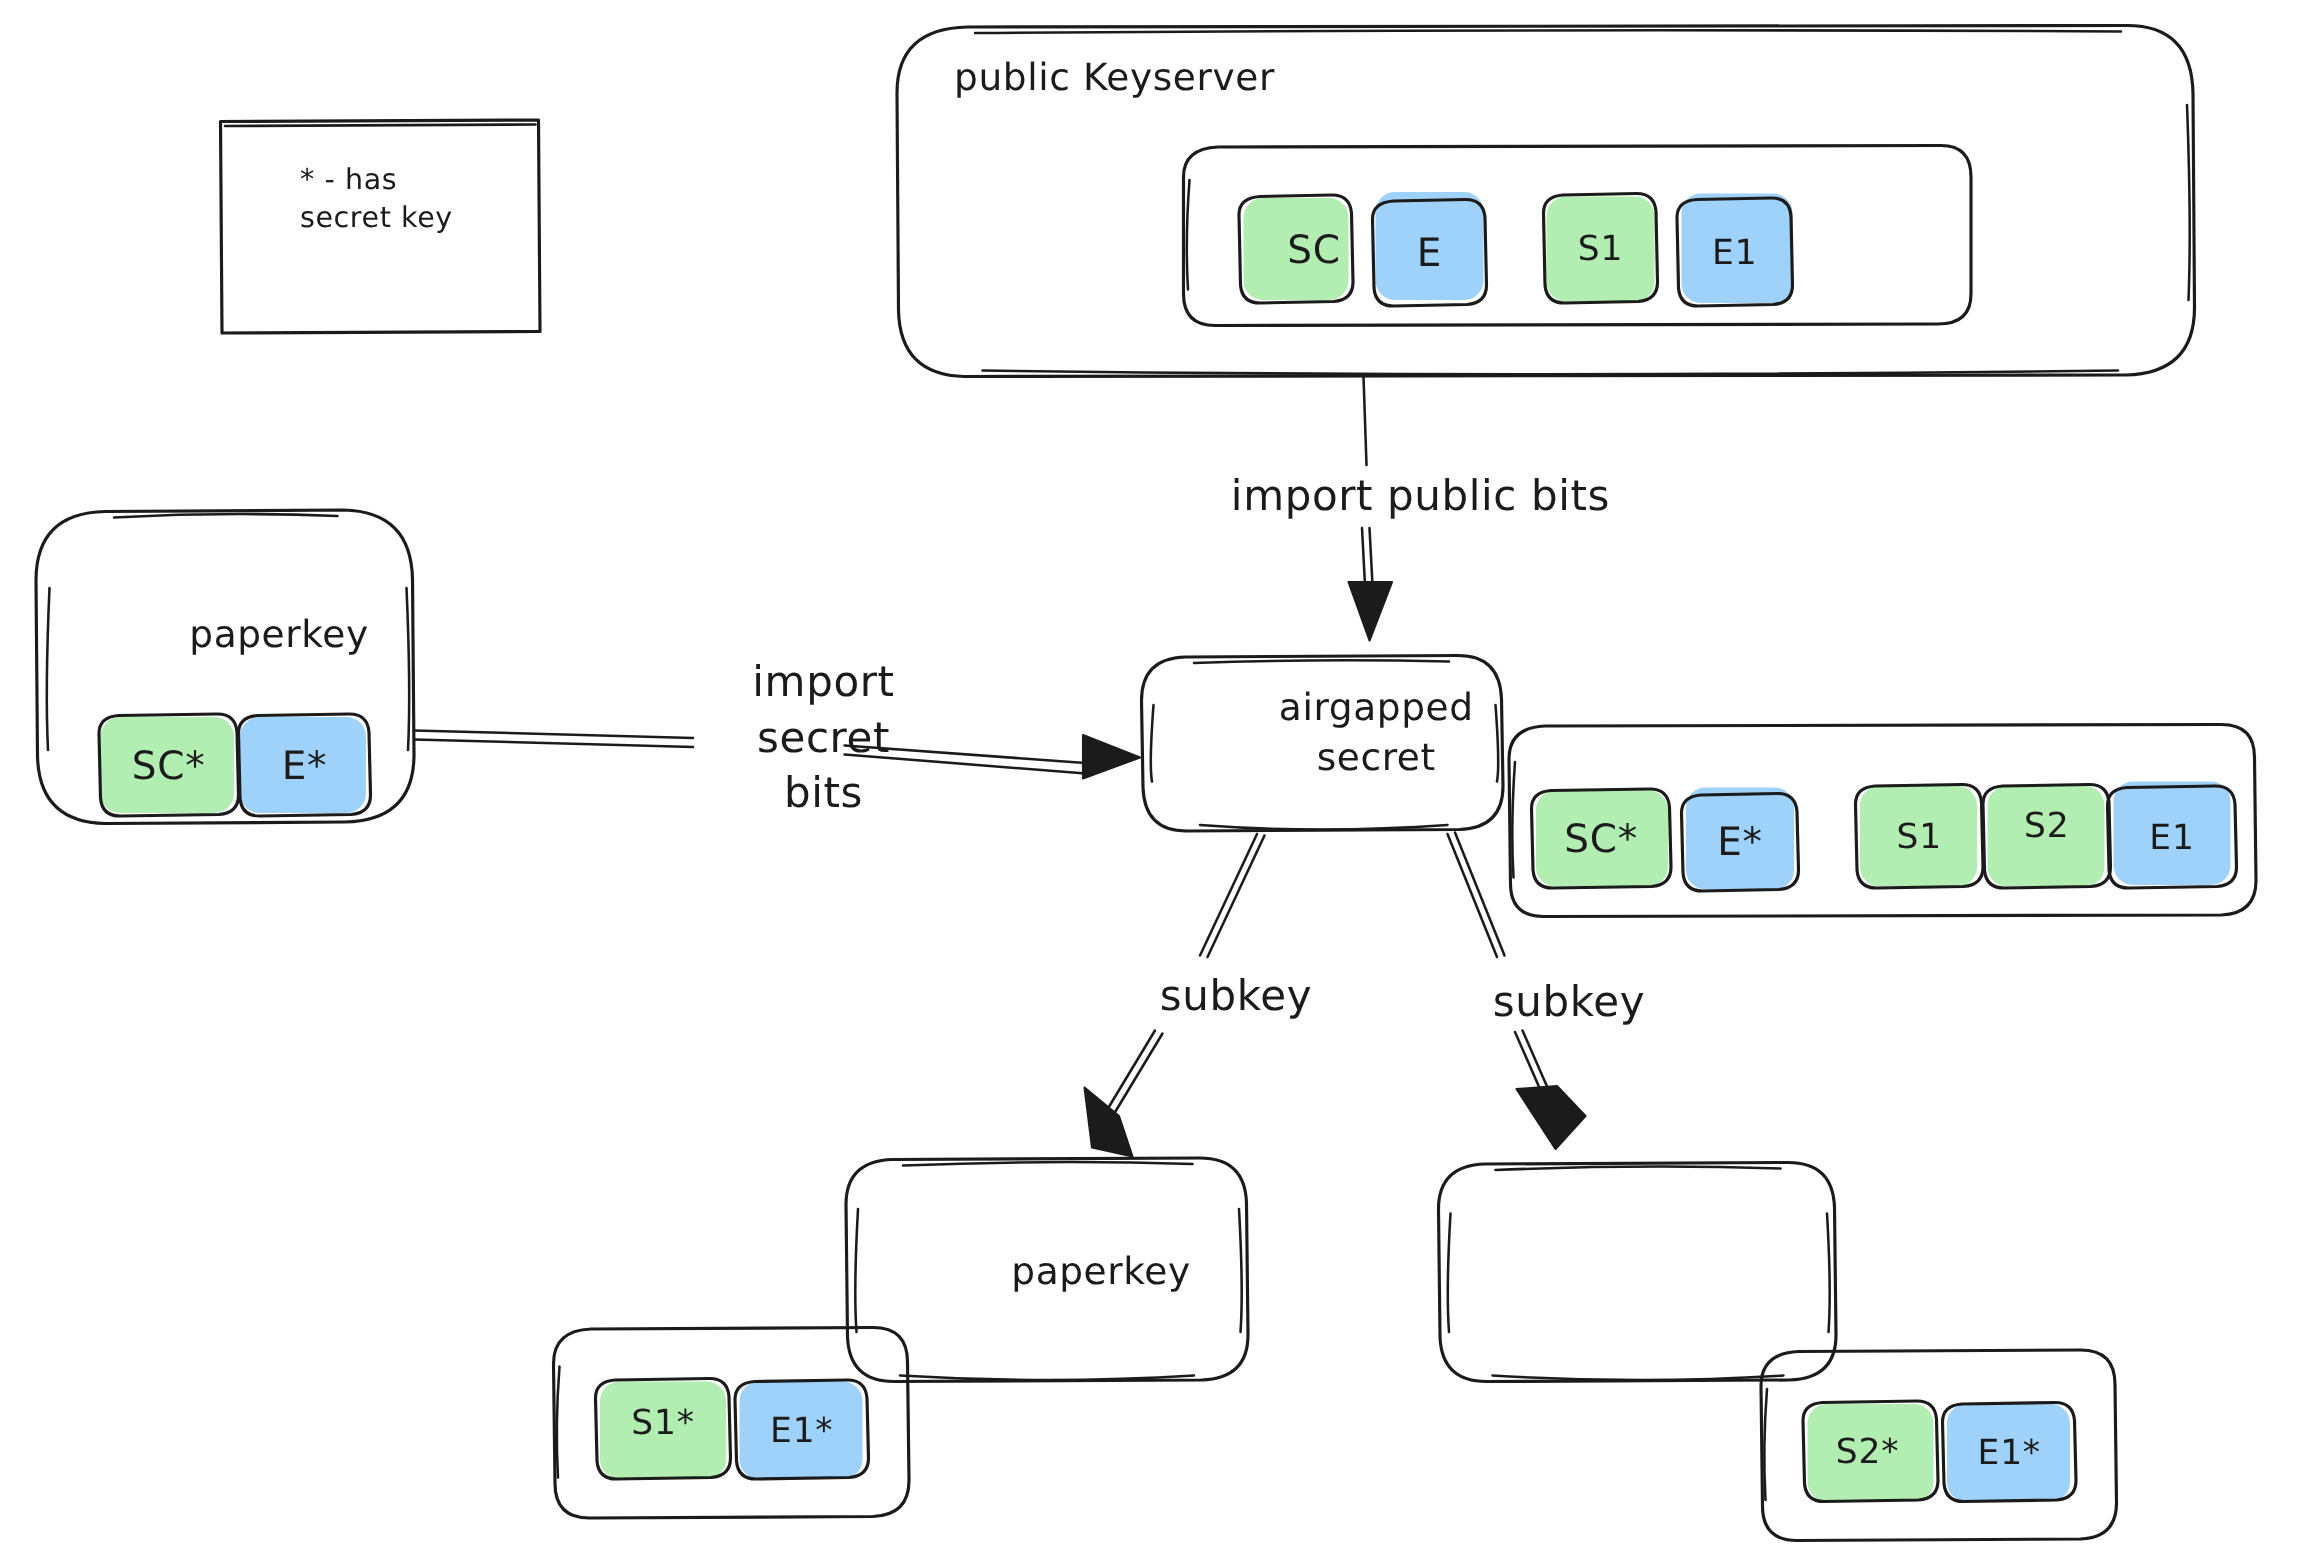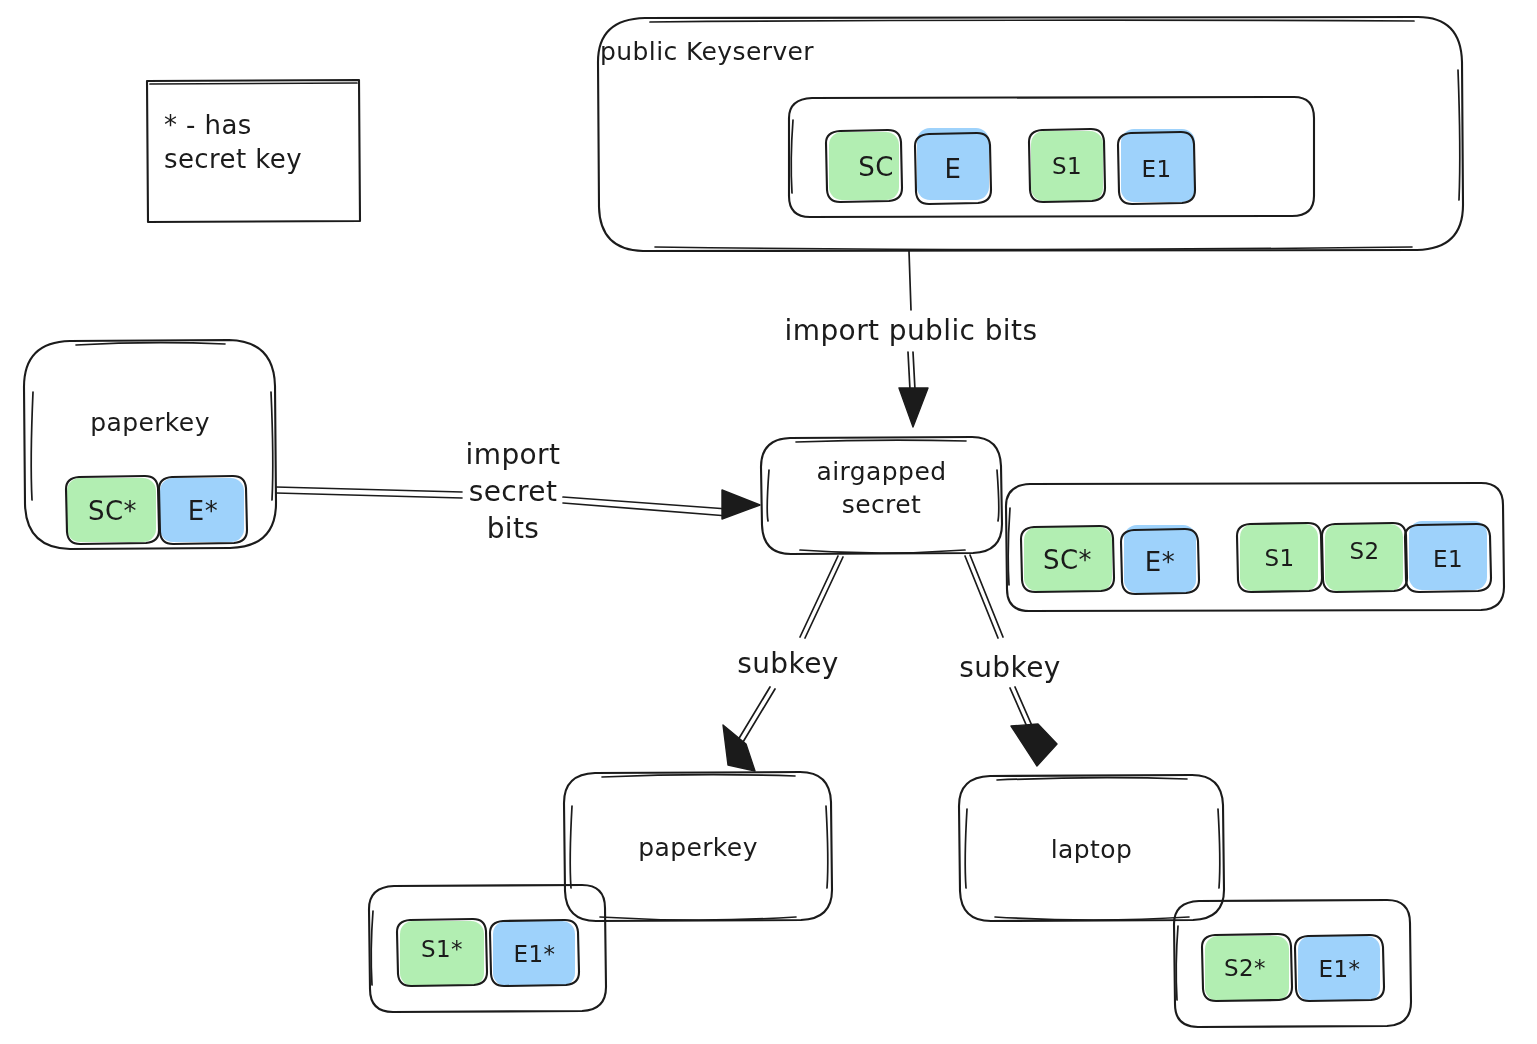--- a/index.html
+++ b/index.html
@@ -53,31 +53,32 @@
     stroke-width: 1.4;
     stroke-linejoin: round;
   }
   .label {
     position: absolute;
     font-family: "DejaVu Sans", sans-serif;
     color: #1b1b1b;
     white-space: pre;
     line-height: 1.32;
     letter-spacing: 0.4px;
+    padding-left: 36px;
   }
   .node-label {
     font-size: 25px;
     text-align: center;
   }
   .edge-label {
     font-size: 28px;
     text-align: center;
   }
   .legend-label {
-    font-size: 26px;
+    font-size: 19px;
     text-align: left;
   }
   .chip-label {
     position: absolute;
     font-family: "DejaVu Sans", sans-serif;
     color: #1b1b1b;
     font-size: 26px;
     display: flex;
     align-items: center;
     justify-content: center;
@@ -286,18 +287,17 @@
 
   <div class="label edge-label" style="left:718px; top:646px; width:140px;">subkey</div>
 
   <div class="label edge-label" style="left:940px; top:650px; width:140px;">subkey</div>
 
   <div class="label node-label" style="left:564px; top:831px; width:268px;">paperkey</div>
 
   <div class="chip-label small" style="left:397px; top:920px; width:90px; height:58px;">S1*</div>
   <div class="chip-label small" style="left:490px; top:921px; width:89px; height:65px;">E1*</div>
 
-  <div class="label node-label" style="left:959px; top:833px; width:265px;">laptop</div>
 
   <div class="chip-label small" style="left:1202px; top:935px; width:86px; height:66px;">S2*</div>
   <div class="chip-label small" style="left:1295px; top:936px; width:89px; height:65px;">E1*</div>
 
 </div>
 
 </body></html>

